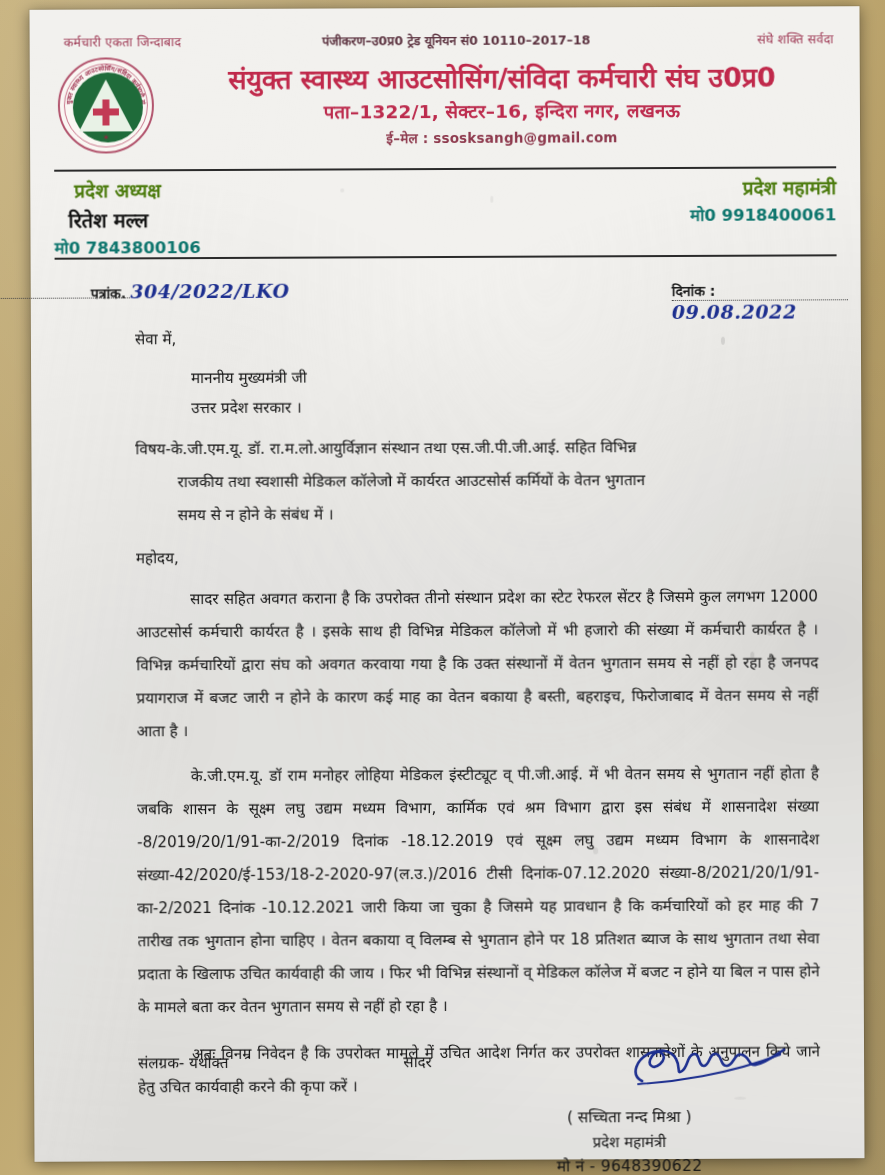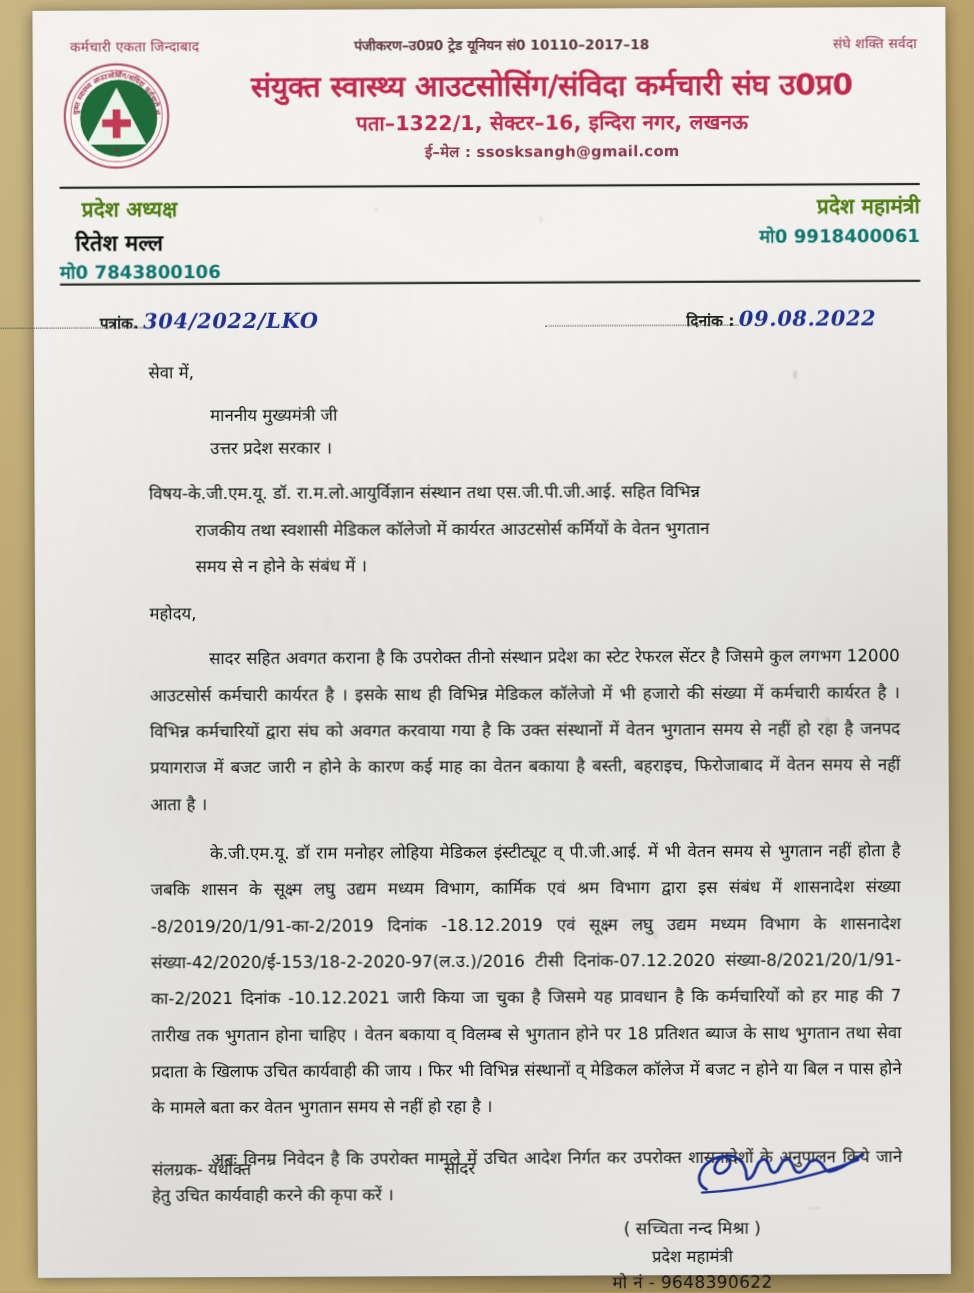--- a/index.html
+++ b/index.html
@@ -145,21 +145,21 @@
     font-family:"DejaVu Serif", serif;
     font-style:italic;color:#1d2f8f;font-size:19px;font-weight:600;
     letter-spacing:.6px;
   }
   .dots{
     display:inline-block;border-bottom:1.6px dotted #444;
     vertical-align:bottom;
   }
   .ref-wrap{display:flex;align-items:baseline;padding-left:36px;}
   .ref-wrap .dots{width:186px;margin-left:-182px;}
-  .date-wrap{display:flex;align-items:baseline;padding-right:40px;}
+  .date-wrap{display:flex;align-items:baseline;padding-right:40px;flex-direction:column;}
   .date-wrap .dots{width:176px;margin-left:-172px;}
   .hand-hold{position:relative;z-index:3;}
 
   
   .body{
     position:absolute;left:104px;right:44px;top:314px;
     color:#141414;
     font-size:15.2px;
     line-height:2.17;
   }

